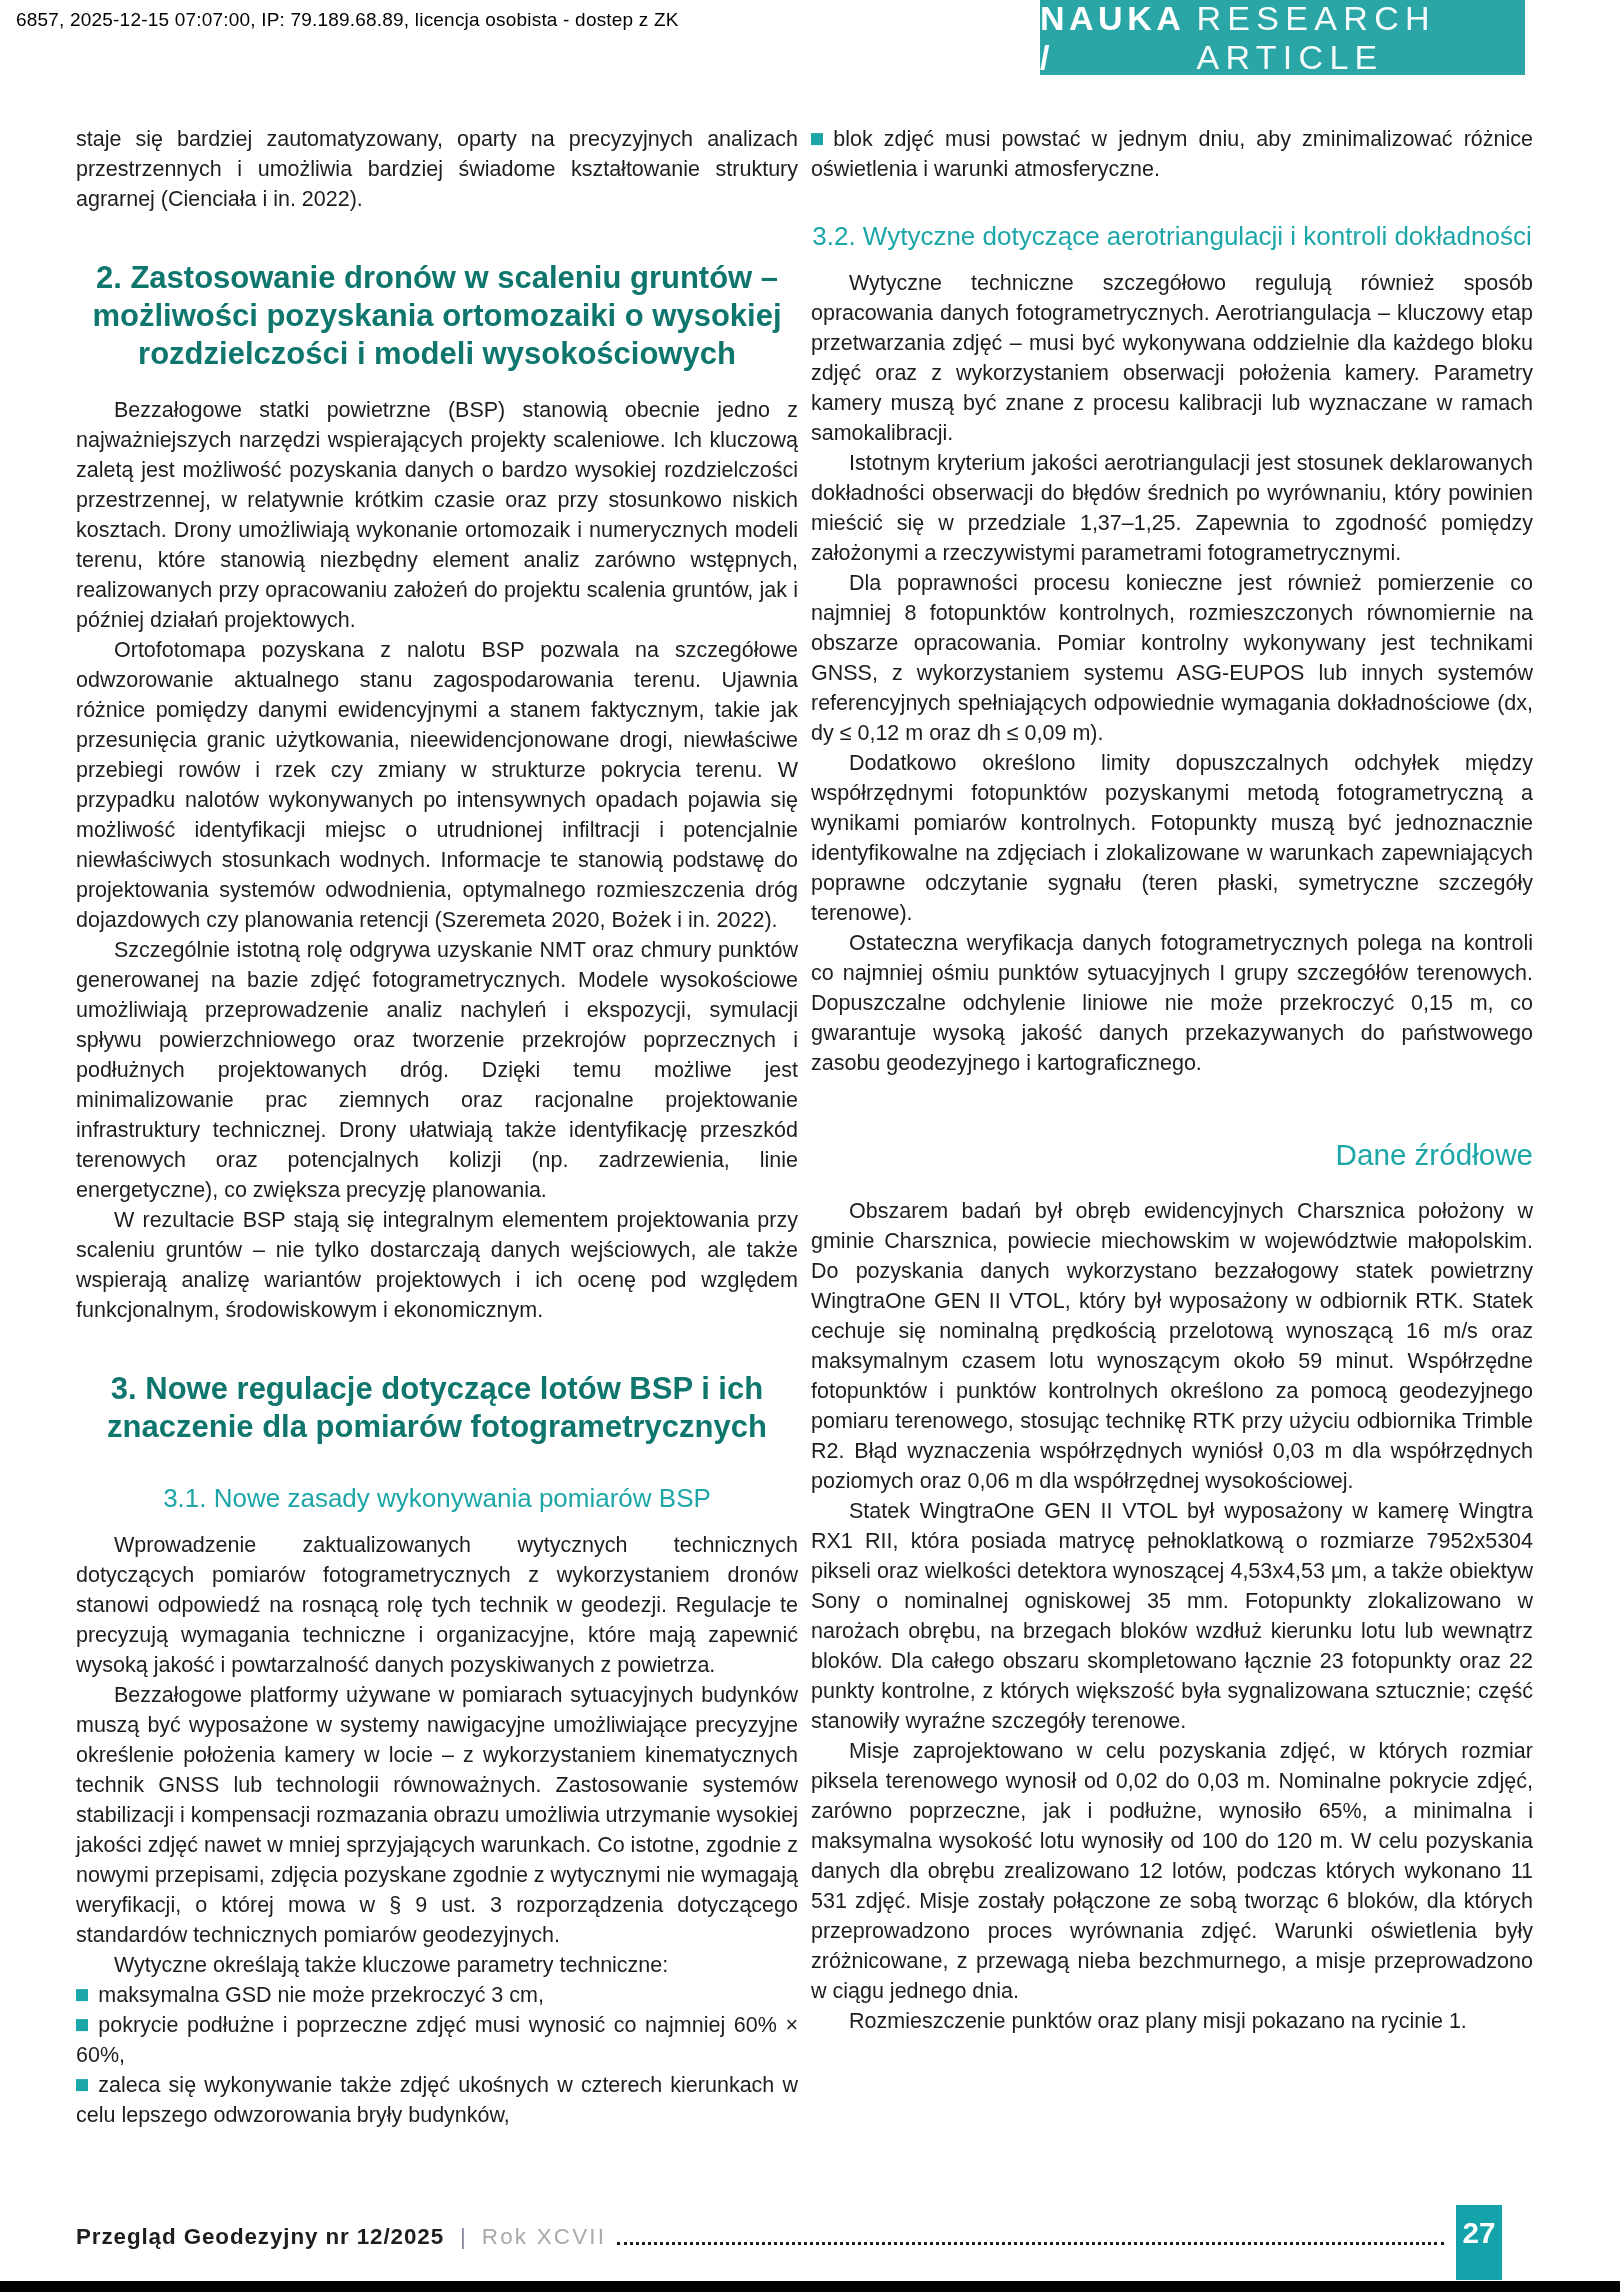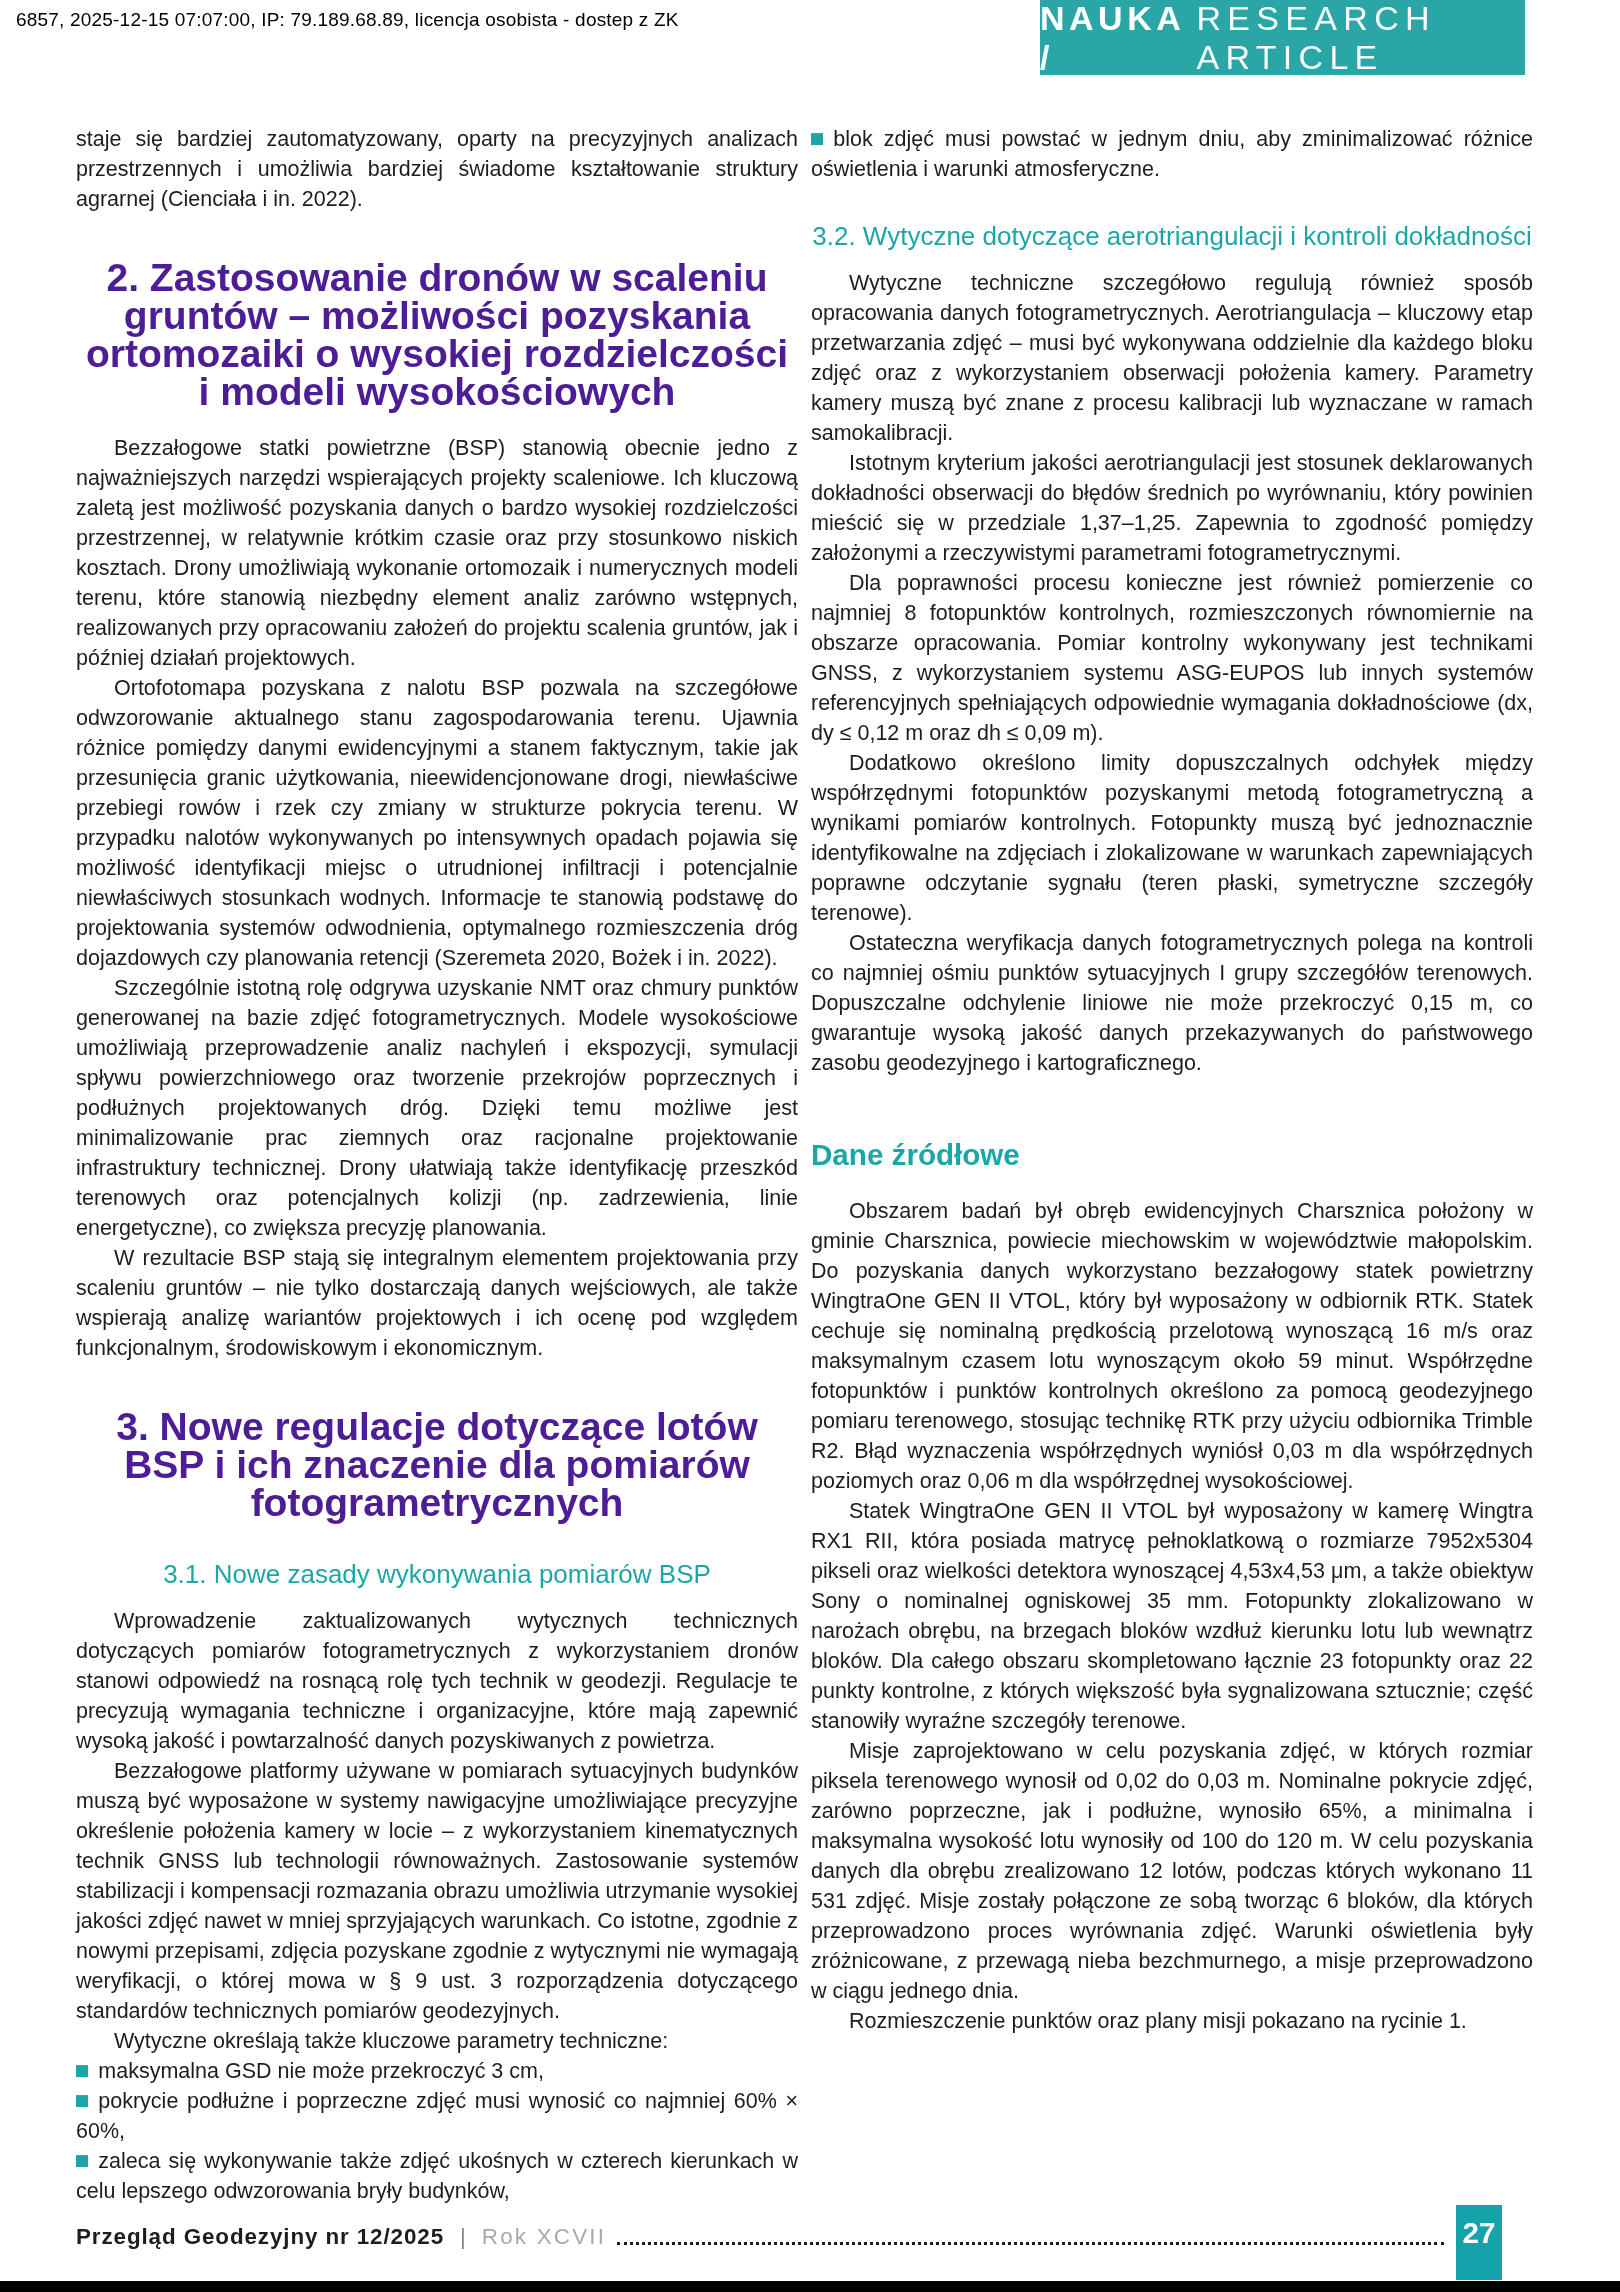--- a/index.html
+++ b/index.html
@@ -23,29 +23,29 @@
   .col{
     position:absolute;top:124px;width:722px;font-size:21.5px;line-height:30px;
     text-align:justify;
   }
   .col-left{left:76px;}
   .col-right{left:811px;}
   p{margin:0;}
   p.ind{text-indent:38px;}
   h2,h3{font-family:"Liberation Sans",sans-serif;}
   h2.sec{
-    color:#4c1d95;text-align:center;font-size:39px;line-height:38px;font-weight:700;
+    color:#0f766e;text-align:center;font-size:31px;line-height:38px;font-weight:700;
     margin:45px 0 21.5px 0;
   }
   h3.sub{
     color:#1ca6a8;text-align:center;font-size:26px;line-height:32px;font-weight:400;
     margin:36px 0 16px 0;
   }
   h2.dane{
-    color:#1ca6a8;text-align:left;font-size:29.6px;line-height:36px;font-weight:700;
+    color:#1ca6a8;text-align:right;font-size:29.6px;line-height:36px;font-weight:400;
     margin:59px 0 23px 0;
   }
   .bullet{text-indent:0;}
   .sq{
     display:inline-block;width:11.6px;height:11.6px;background:#1ca6a8;
     margin-right:10.7px;transform:translateY(-0.9px);
   }
   
   .footer{
     position:absolute;left:76px;bottom:43px;width:1368px;display:flex;align-items:flex-end;

